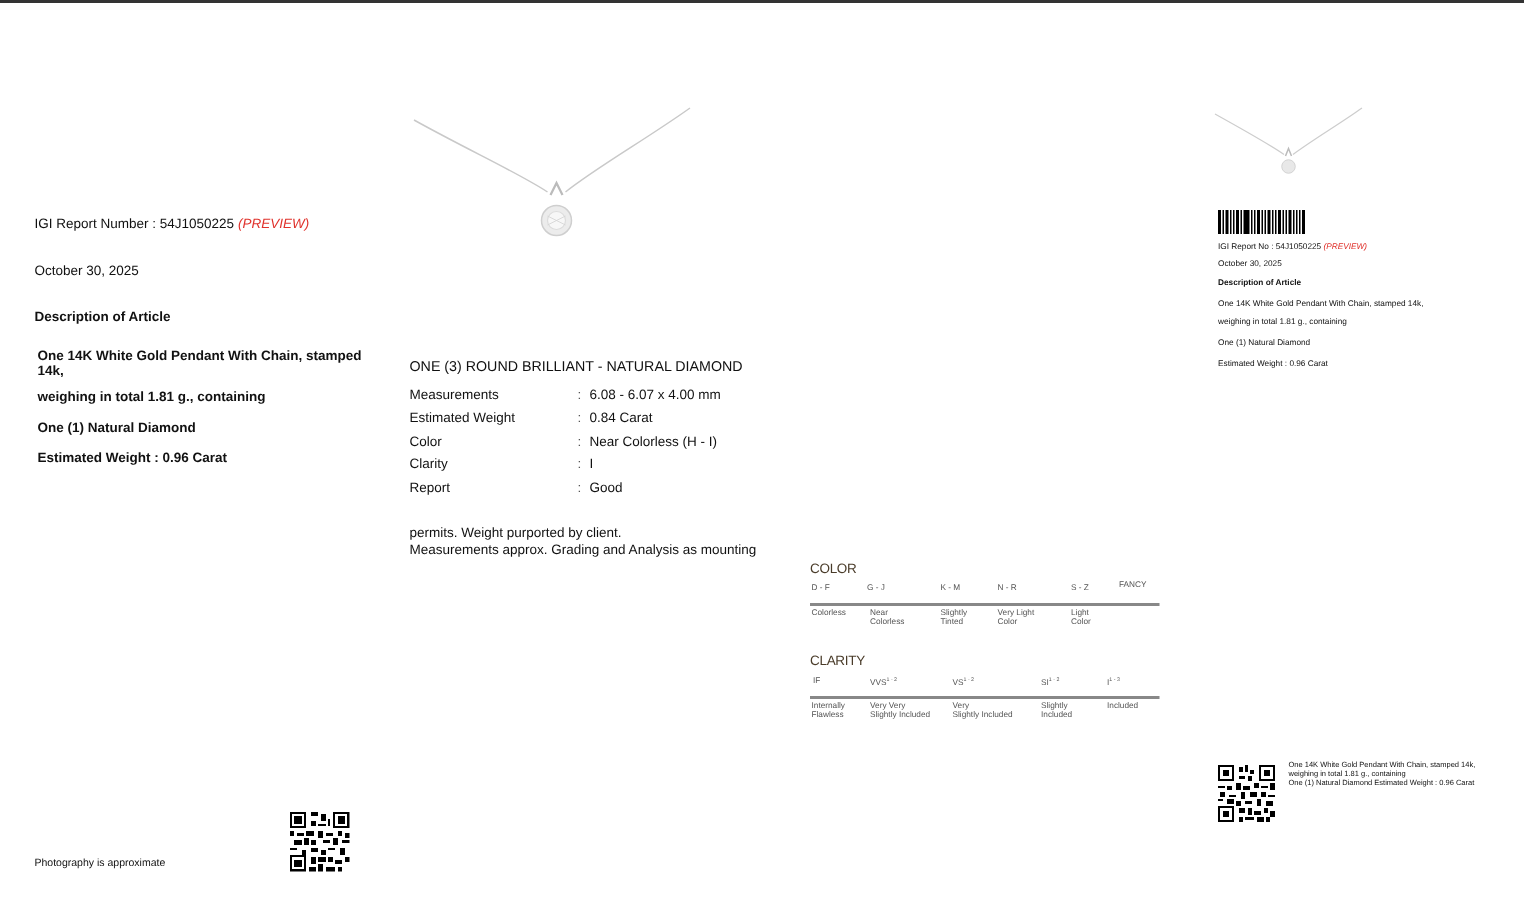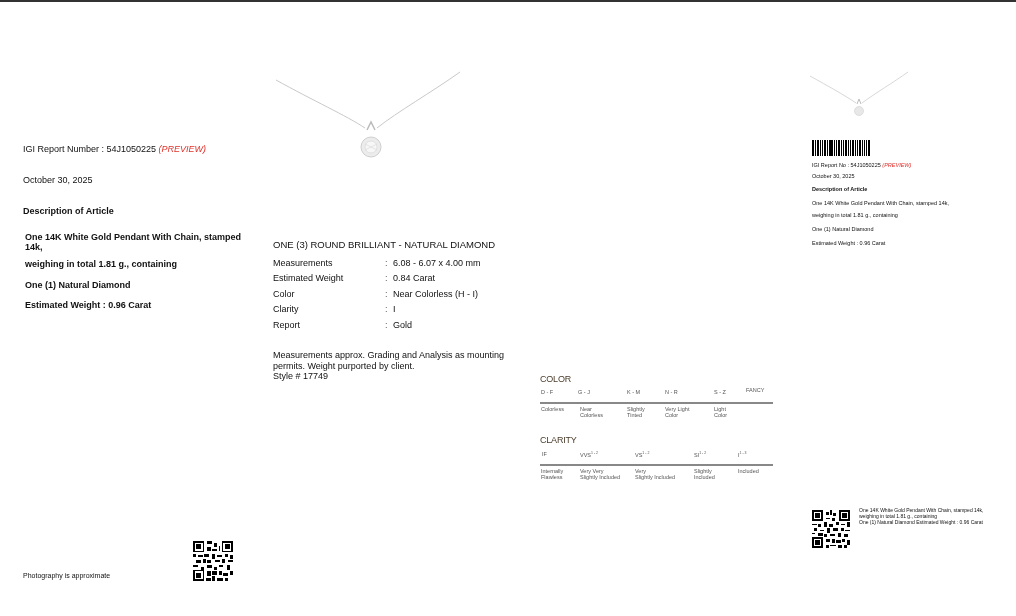--- a/index.html
+++ b/index.html
@@ -90,27 +90,26 @@
     <span>Near Colorless (H - I)</span>
   </div>
   <div class="m-row">
     <span class="m-label">Clarity</span>
     <span class="m-colon">:</span>
     <span>I</span>
   </div>
   <div class="m-row">
     <span class="m-label">Report</span>
     <span class="m-colon">:</span>
-    <span>Gold</span>
+    <span>Good</span>
   </div>
 </div>
 <div class="abs m-note">
+  <div>permits. Weight purported by client.</div>
   <div>Measurements approx. Grading and Analysis as mounting</div>
-  <div>permits. Weight purported by client.</div>
-  <div>Style # 17749</div>
 </div>
 
 <div class="abs" style="left:540px;top:374px;">
   <div class="scale-title">COLOR</div>
   <div class="scale" style="margin-top:5px;">
     <div class="scale-row">
       <span style="left:1px;">D - F</span>
       <span style="left:38px;">G - J</span>
       <span style="left:87px;">K - M</span>
       <span style="left:125px;">N - R</span>

